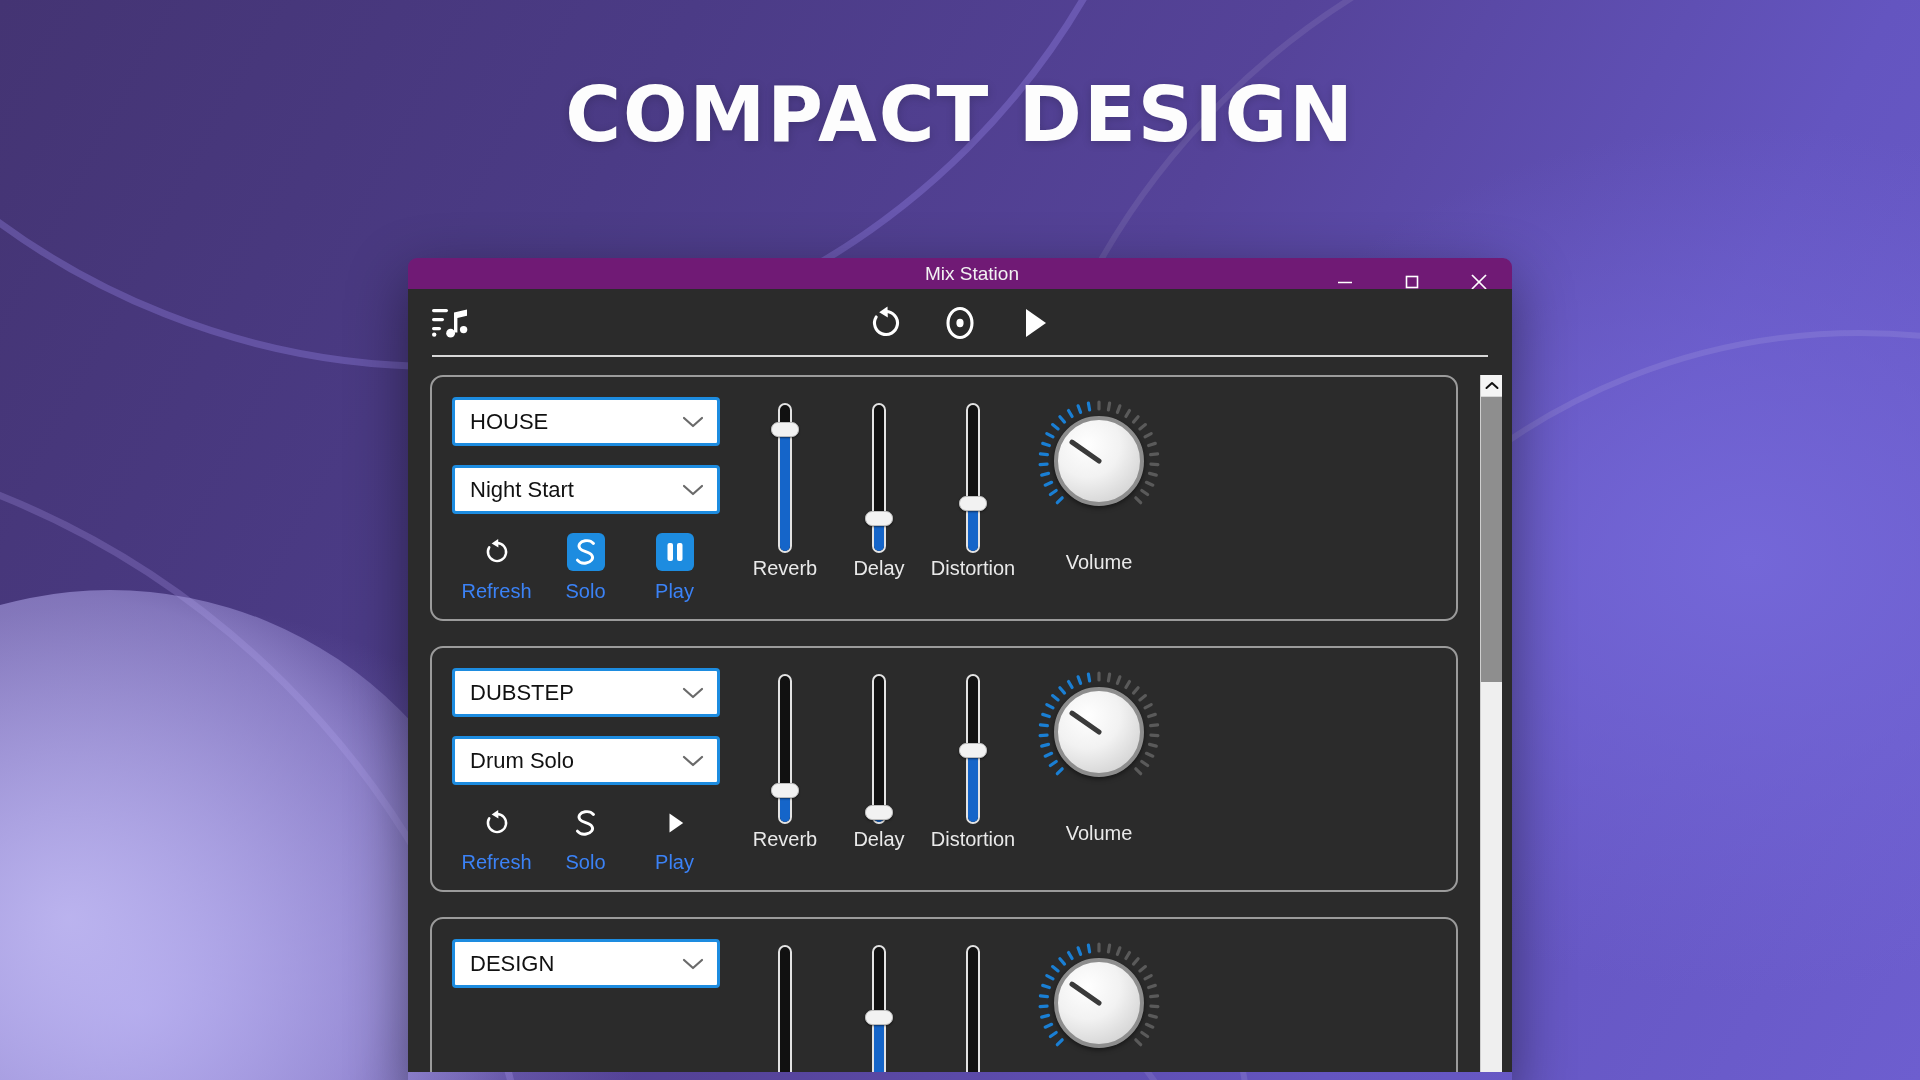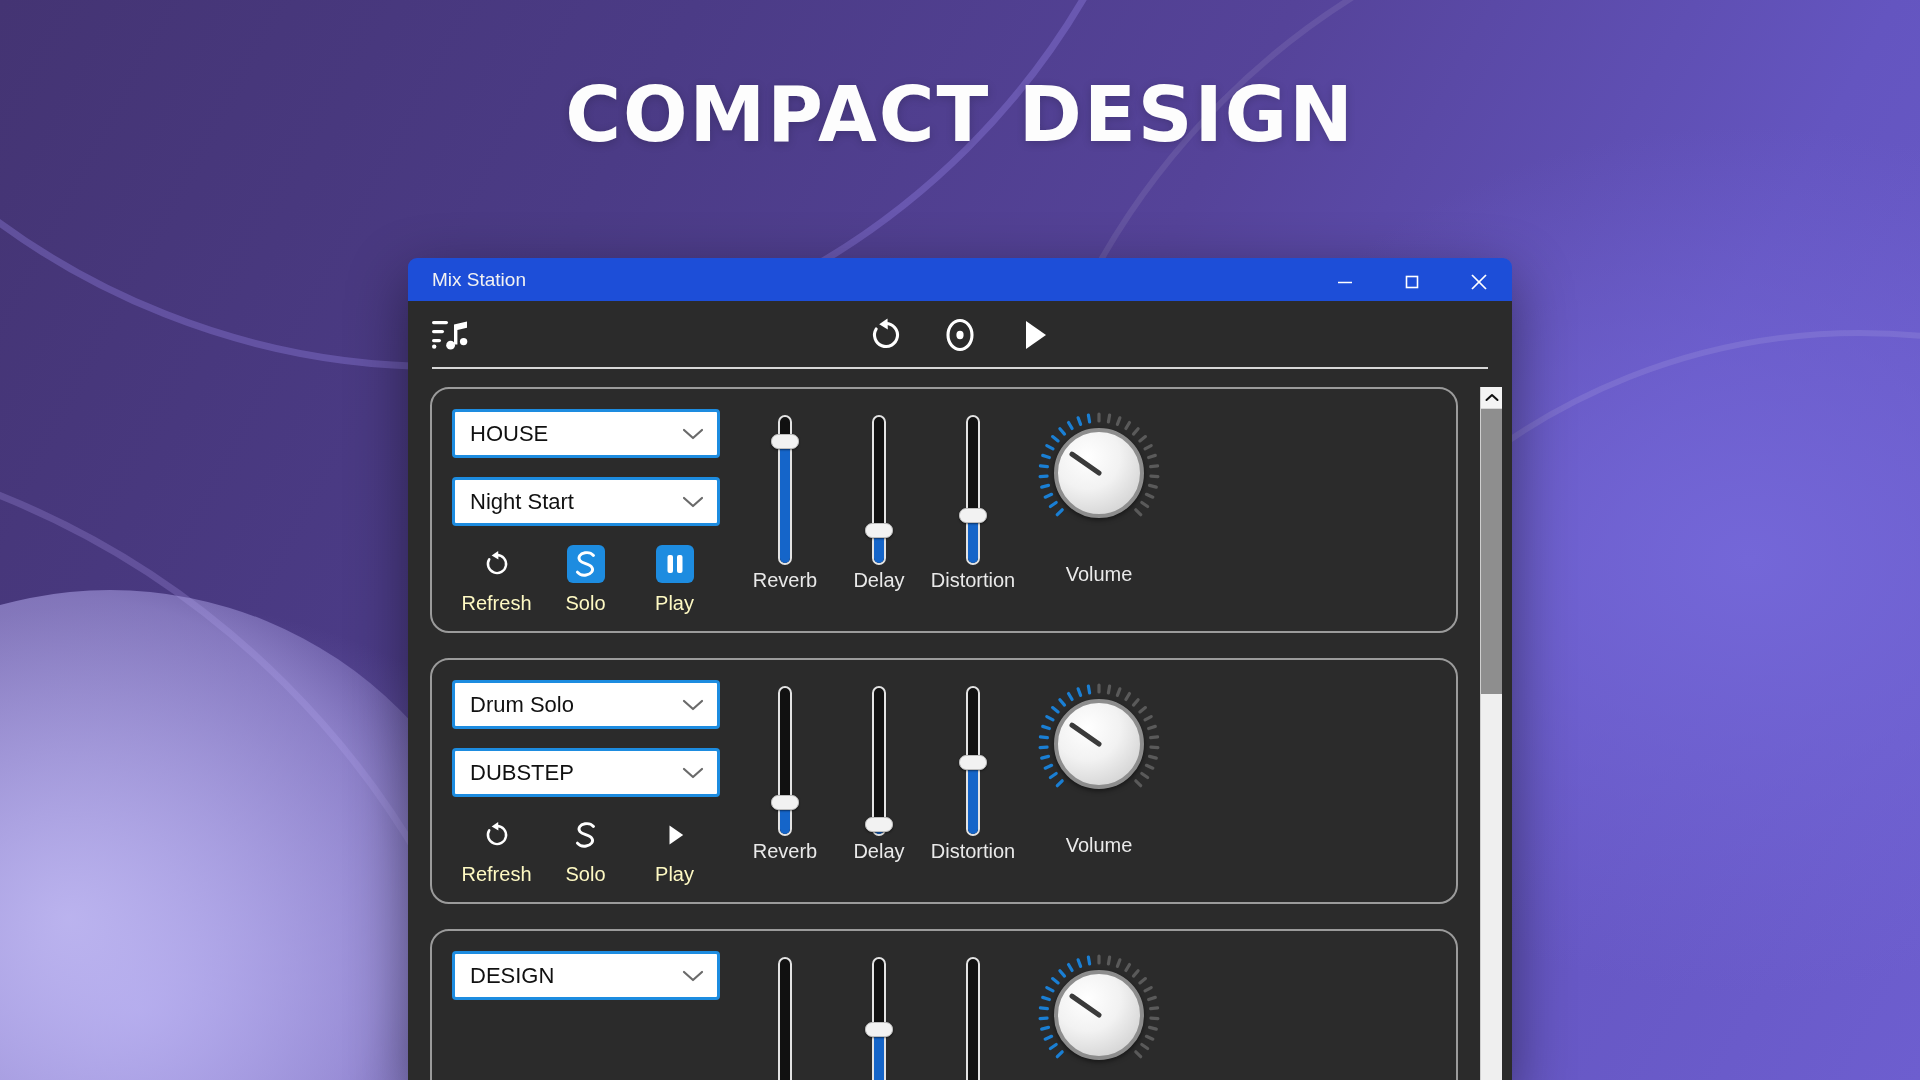--- a/index.html
+++ b/index.html
@@ -52,23 +52,24 @@
   
   #window {
     position:absolute;
     left:408px; top:258px;
     width:1104px; height:830px;
     border-radius:9px 9px 0 0;
     overflow:hidden;
     box-shadow:0 20px 60px rgba(0,0,0,.45);
   }
   #titlebar {
-    height:43px; background:#1d4ed8;
+    height:31px; background:#701a75;
     display:flex; align-items:center;
     position:relative;
+    justify-content:center;
   }
   #titlebar .app-title {
     color:#f2f2f2; font-size:19px; margin-left:24px;
     font-family:"Liberation Sans", sans-serif;
   }
   .win-btns { position:absolute; right:0; top:0; height:47px; display:flex; }
   .win-btn {
     width:67px; height:47px;
     display:flex; align-items:center; justify-content:center;
     color:#fff;
@@ -101,21 +102,21 @@
     display:flex;
     position:relative;
   }
   #tracklist {
     flex:1; padding:18px 22px 0 22px;
     display:flex; flex-direction:column; gap:25px;
     overflow:hidden;
   }
   .track {
     border:2px solid #9b9b9b;
-    border-radius:19px;
+    border-radius:13px;
     background:#2b2b2b;
     height:246px;
     flex:0 0 246px;
     display:flex; align-items:flex-start;
     padding:20px 20px 0 20px;
   }
 
   
   .t-left { width:272px; flex:0 0 272px; }
   .sel {
@@ -135,21 +136,21 @@
   .ctl {
     width:89px;
     display:flex; flex-direction:column; align-items:center; gap:9px;
   }
   .ctl-ico {
     width:38px; height:38px; border-radius:6px;
     display:flex; align-items:center; justify-content:center;
     color:#fff;
   }
   .ctl-ico.active { background:#1d8ce0; }
-  .ctl-lbl { color:#fef9c3; font-size:20px; }
+  .ctl-lbl { color:#3b82f6; font-size:20px; }
 
   
   .t-sliders { display:flex; padding-left:14px; }
   .slider-col {
     width:94px;
     display:flex; flex-direction:column; align-items:center;
   }
   .slider {
     position:relative;
     width:22px; height:150px;
@@ -399,29 +400,29 @@
                     <line x1="62" y1="62" x2="35.0" y2="43.1" stroke="#3a3a3a" stroke-width="5" stroke-linecap="round"></line>
                   </svg></div>
               </div>
               <div class="knob-lbl">Volume</div>
             </div>
           </div>
         </div>
         <div class="track">
           <div class="t-left">
             <div class="sel">
-              <span class="sel-val">Drum Solo</span>
+              <span class="sel-val">DUBSTEP</span>
               <span class="chev">
                 <svg width="24" height="16" viewBox="0 0 24 16">
                   <path d="M3 4 L12 12 L21 4" fill="none" stroke="currentColor" stroke-width="2.2" stroke-linecap="round" stroke-linejoin="round"></path>
                 </svg>
               </span>
             </div>
             <div class="sel">
-              <span class="sel-val">DUBSTEP</span>
+              <span class="sel-val">Drum Solo</span>
               <span class="chev">
                 <svg width="24" height="16" viewBox="0 0 24 16">
                   <path d="M3 4 L12 12 L21 4" fill="none" stroke="currentColor" stroke-width="2.2" stroke-linecap="round" stroke-linejoin="round"></path>
                 </svg>
               </span>
             </div>
             <div class="btn-row">
               <div class="ctl">
                 <span class="ctl-ico">
                   <svg width="30" height="30" viewBox="0 0 38 38">

